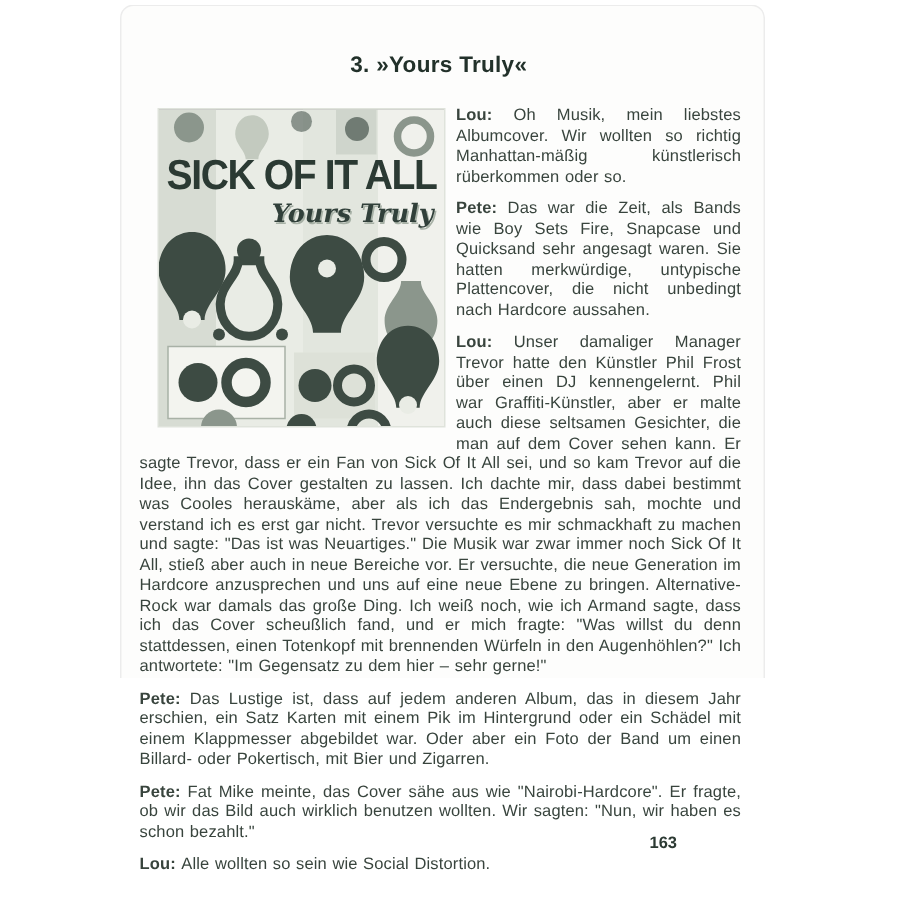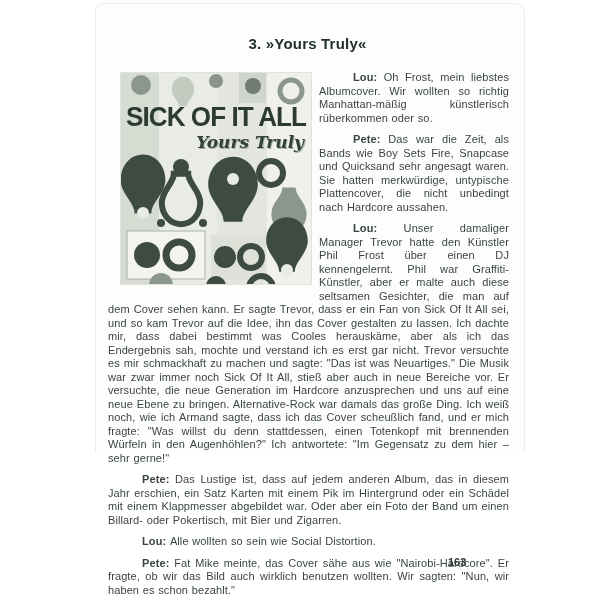--- a/index.html
+++ b/index.html
@@ -10,21 +10,21 @@
     -webkit-font-smoothing: antialiased;
   }
   .canvas {
     position: relative;
     width: 600px; height: 600px;
     background: #ffffff;
     overflow: hidden;
   }
   .book-page {
     position: absolute;
-    left: 95px; top: 3px;
+    left: 80px; top: 3px;
     width: 430px; height: 449px;
     background: #fdfdfc;
     border: 1px solid #ececec;
     border-bottom: none;
     border-radius: 9px 9px 0 0;
     box-sizing: border-box;
     padding: 0 17px 0 12px;
   }
   .page-title {
     margin: 31px 0 0 0;
@@ -48,21 +48,21 @@
   }
   .cover svg { display: block; }
   .para {
     margin: 0 0 8px 0;
     font-size: 11px;
     line-height: 13.5px;
     text-align: justify;
     letter-spacing: 0.1px;
     word-spacing: 0.5px;
   }
-  .speaker { font-weight: bold; margin-left: 34px; }
+  .speaker { font-weight: bold; }
   .page-number {
     position: absolute;
     left: 352px; top: 552px;
     font-size: 11px;
     font-weight: bold;
     color: #2c3a33;
   }
 </style>
 </head>
 <body>
@@ -115,30 +115,30 @@
           <circle cx="95" cy="213" r="10" fill="#3d4b43"></circle>
           <circle cx="140" cy="215" r="12" fill="none" stroke="#3d4b43" stroke-width="6"></circle>
 
           <text x="95" y="53" text-anchor="middle" font-family="Liberation Sans, sans-serif" font-weight="bold" font-size="28" letter-spacing="-1" fill="#2b3a33" textLength="180" lengthAdjust="spacingAndGlyphs">SICK OF IT ALL</text>
           <text x="184" y="76" text-anchor="end" font-family="DejaVu Serif, serif" font-style="italic" font-weight="bold" font-size="17" fill="#a7b1a6">Yours Truly</text>
           <text x="183" y="75" text-anchor="end" font-family="DejaVu Serif, serif" font-style="italic" font-weight="bold" font-size="17" fill="#31403a">Yours Truly</text>
         </svg>
       </div>
 
       <div id="paragraphs">
-  <p class="para"><b class="speaker">Lou: </b><span class="ptext">Oh Frost, mein liebstes Albumcover. Wir wollten so richtig Manhattan-mäßig künstlerisch rüberkommen oder so.</span></p>
+  <p class="para"><b class="speaker">Lou: </b><span class="ptext">Oh Musik, mein liebstes Albumcover. Wir wollten so richtig Manhattan-mäßig künstlerisch rüberkommen oder so.</span></p>
 
   <p class="para"><b class="speaker">Pete: </b><span class="ptext">Das war die Zeit, als Bands wie Boy Sets Fire, Snapcase und Quicksand sehr angesagt waren. Sie hatten merkwürdige, untypische Plattencover, die nicht unbedingt nach Hardcore aussahen.</span></p>
 
   <p class="para"><b class="speaker">Lou: </b><span class="ptext">Unser damaliger Manager Trevor hatte den Künstler Phil Frost über einen DJ kennengelernt. Phil war Graffiti-Künstler, aber er malte auch diese seltsamen Gesichter, die man auf dem Cover sehen kann. Er sagte Trevor, dass er ein Fan von Sick Of It All sei, und so kam Trevor auf die Idee, ihn das Cover gestalten zu lassen. Ich dachte mir, dass dabei bestimmt was Cooles herauskäme, aber als ich das Endergebnis sah, mochte und verstand ich es erst gar nicht. Trevor versuchte es mir schmackhaft zu machen und sagte: "Das ist was Neuartiges." Die Musik war zwar immer noch Sick Of It All, stieß aber auch in neue Bereiche vor. Er versuchte, die neue Generation im Hardcore anzusprechen und uns auf eine neue Ebene zu bringen. Alternative-Rock war damals das große Ding. Ich weiß noch, wie ich Armand sagte, dass ich das Cover scheußlich fand, und er mich fragte: "Was willst du denn stattdessen, einen Totenkopf mit brennenden Würfeln in den Augenhöhlen?" Ich antwortete: "Im Gegensatz zu dem hier – sehr gerne!"</span></p>
 
   <p class="para"><b class="speaker">Pete: </b><span class="ptext">Das Lustige ist, dass auf jedem anderen Album, das in diesem Jahr erschien, ein Satz Karten mit einem Pik im Hintergrund oder ein Schädel mit einem Klappmesser abgebildet war. Oder aber ein Foto der Band um einen Billard- oder Pokertisch, mit Bier und Zigarren.</span></p>
 
+  <p class="para"><b class="speaker">Pete: </b><span class="ptext">Fat Mike meinte, das Cover sähe aus wie "Nairobi-Hardcore". Er fragte, ob wir das Bild auch wirklich benutzen wollten. Wir sagten: "Nun, wir haben es schon bezahlt."</span></p>
+
   <p class="para"><b class="speaker">Lou: </b><span class="ptext">Alle wollten so sein wie Social Distortion.</span></p>
-
-  <p class="para"><b class="speaker">Pete: </b><span class="ptext">Fat Mike meinte, das Cover sähe aus wie "Nairobi-Hardcore". Er fragte, ob wir das Bild auch wirklich benutzen wollten. Wir sagten: "Nun, wir haben es schon bezahlt."</span></p>
 </div>
 
     </div>
 
     <div class="page-number">163</div>
   </div>
 </div>
 
 </body></html>

